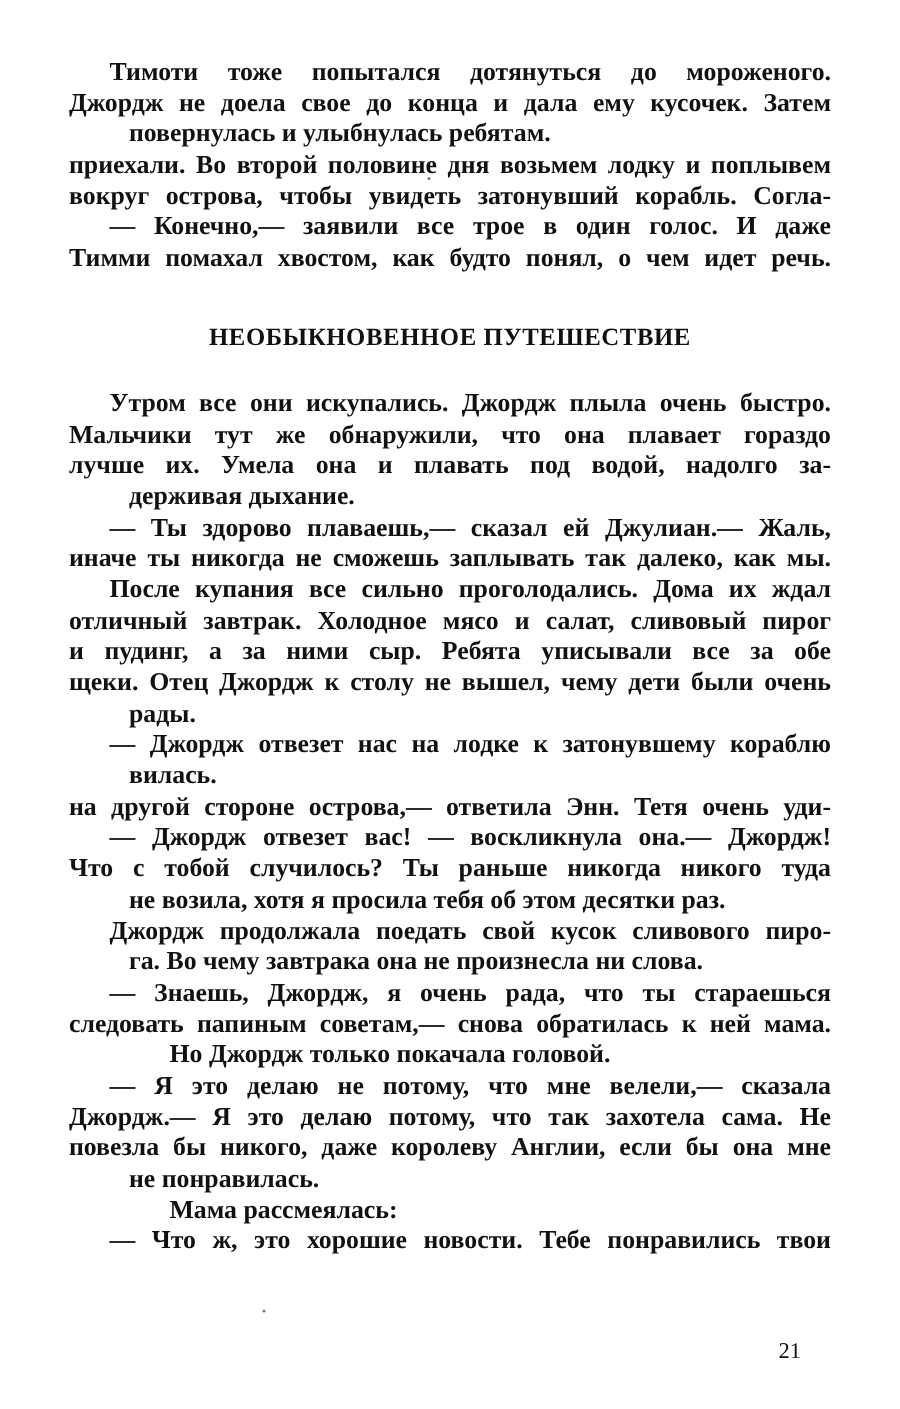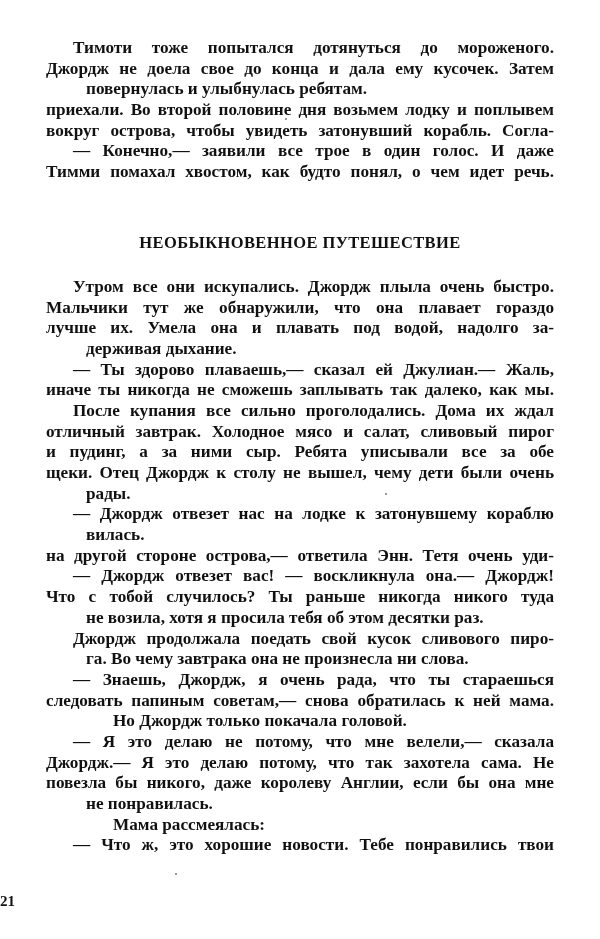--- a/index.html
+++ b/index.html
@@ -12,27 +12,27 @@
   .line {
     display: block; height: 20.7px; line-height: 20.7px;
     white-space: nowrap; text-align: justify; text-align-last: justify;
     overflow: visible;
   }
   .line.last { text-align-last: left; margin-left: 40px; }
   .line.indent { padding-left: 27px; }
   .heading {
     display: block; text-align: center; font-size: 16.5px;
     letter-spacing: 0.4px; height: 24px; line-height: 24px;
-    margin-top: 48px; margin-bottom: 22px;
+    margin-top: 30px; margin-bottom: 22px;
   }
   .page-number {
     position: absolute; left: 0; width: 534px; top: 893px;
-    text-align: left;
+    text-align: right;
     font-family: "Liberation Serif", "DejaVu Serif", serif;
-    font-weight: bold; font-size: 15px; color: #111;
+    font-weight: normal; font-size: 15px; color: #111;
   }
   .speck { position: absolute; width: 2px; height: 2px; background: #777; border-radius: 1px; }
 </style>
 </head>
 <body>
 
 <div class="page">
   <div id="block1">
       <span class="line indent">Тимоти тоже попытался дотянуться до мороженого.</span>
       <span class="line">Джордж не доела свое до конца и дала ему кусочек. Затем</span>

